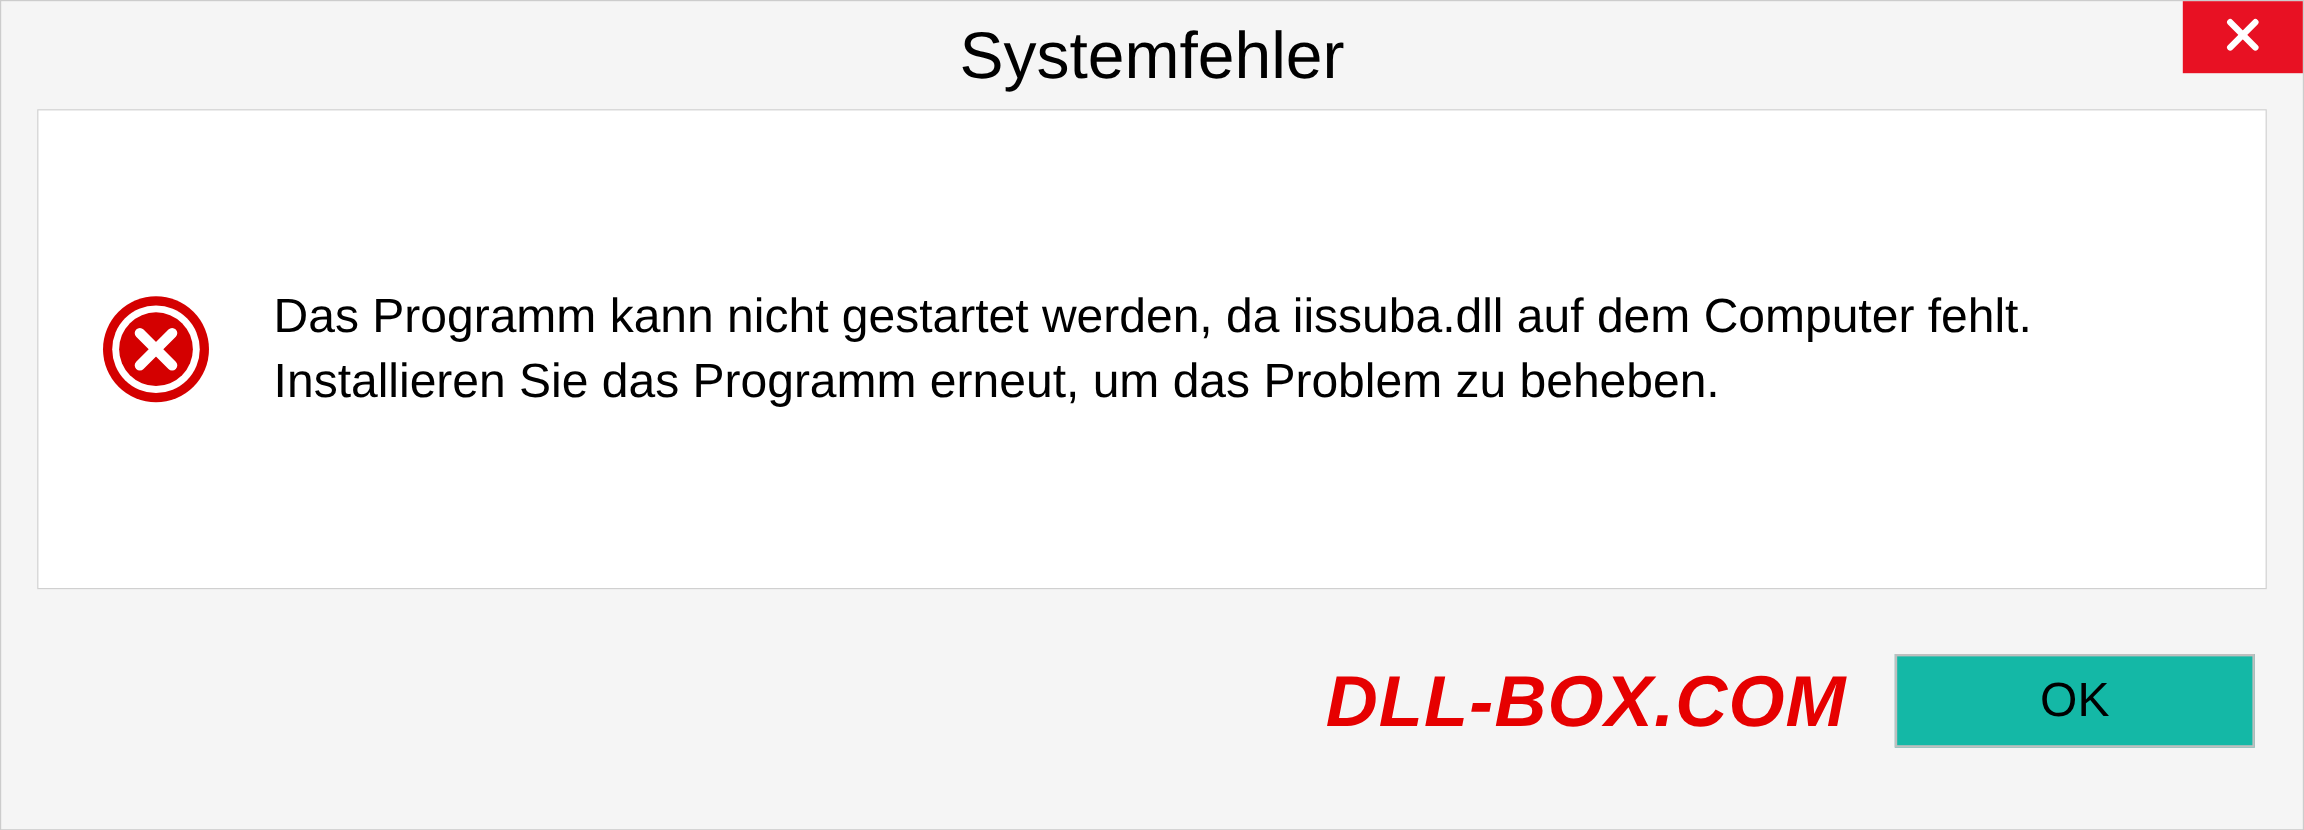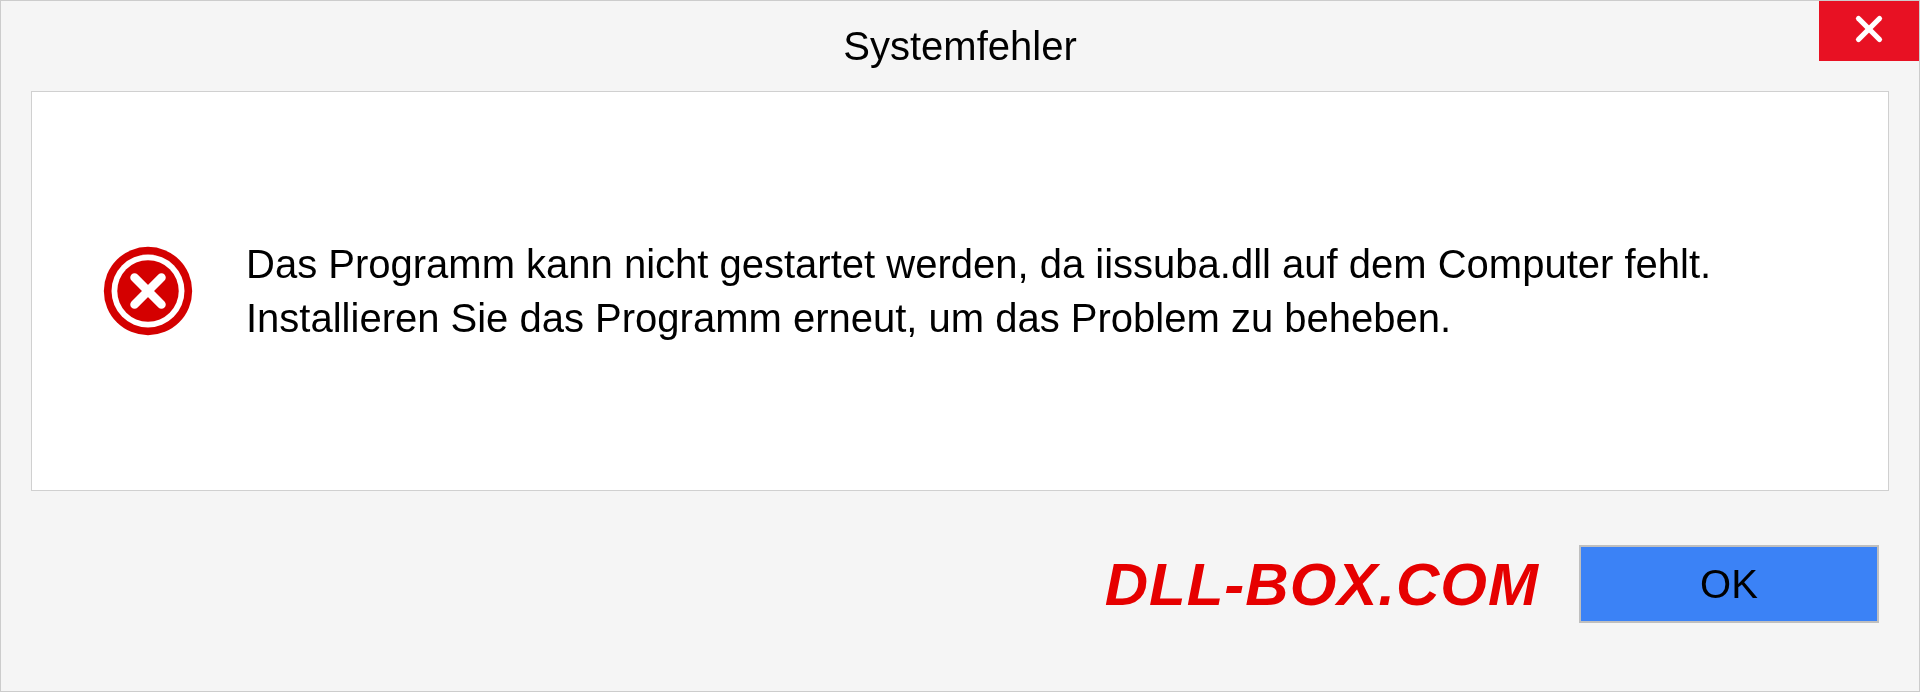--- a/index.html
+++ b/index.html
@@ -24,21 +24,21 @@
       flex-direction: column;
     }
     .titlebar {
       position: relative;
       height: 90px;
       display: flex;
       align-items: center;
       justify-content: center;
     }
     .title {
-      font-size: 40px;
+      font-size: 55px;
       font-weight: 400;
       color: #000;
     }
     .close-btn {
       position: absolute;
       top: 0;
       right: 0;
       width: 100px;
       height: 60px;
       background: #e81123;
@@ -52,21 +52,21 @@
       height: 36px;
     }
     .content-box {
       margin: 0 30px 30px 30px;
       background: #fff;
       border: 1px solid #d0d0d0;
       flex: 0 0 auto;
       height: 400px;
       display: flex;
       align-items: center;
-      padding: 50px 68px;
+      padding: 50px 50px;
       gap: 50px;
     }
     .error-icon {
       flex-shrink: 0;
       width: 96px;
       height: 96px;
     }
     .message {
       font-size: 40px;
       line-height: 1.35;
@@ -86,21 +86,21 @@
       font-size: 60px;
       font-weight: 900;
       color: #e60000;
       font-style: italic;
       letter-spacing: 1px;
       font-family: Arial, sans-serif;
     }
     .ok-btn {
       width: 300px;
       height: 78px;
-      background: #3b82f6;
+      background: #14b8a6;
       border: 2px solid #bfbfbf;
       font-size: 40px;
       font-weight: 400;
       color: #000;
       cursor: pointer;
       display: flex;
       align-items: center;
       justify-content: center;
     }
   </style>

